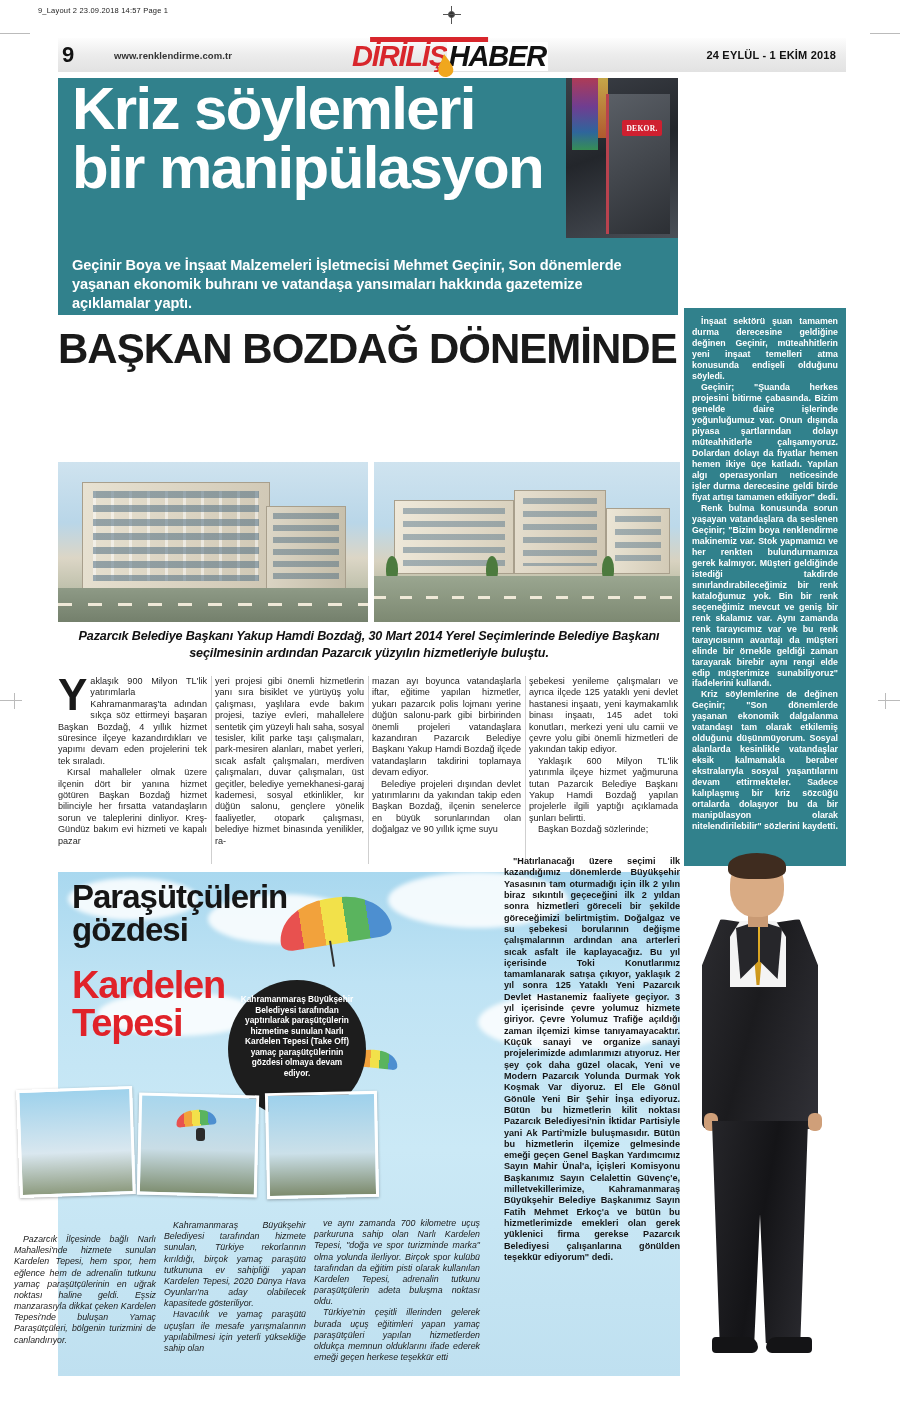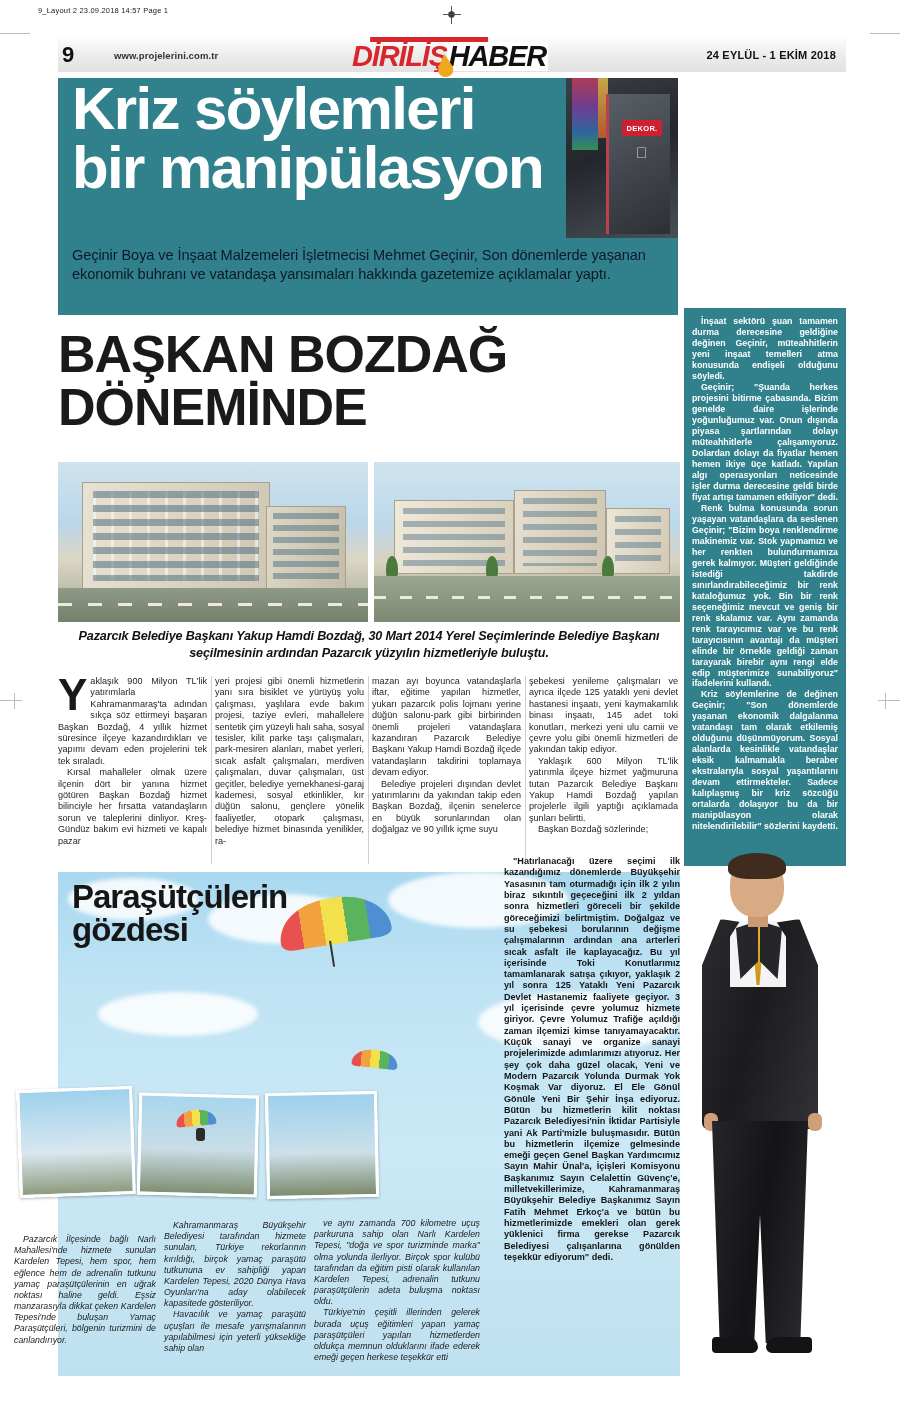--- a/index.html
+++ b/index.html
@@ -84,20 +84,21 @@
 
   
   .hero {
     position: absolute; left: 58px; top: 78px; width: 620px; height: 237px;
     background: #31818c;
   }
   .hero-photo {
     position: absolute; right: 0; top: 0; width: 112px; height: 160px;
     background: linear-gradient(160deg,#3b3f46 0%,#23262b 45%,#4a4f57 100%);
     overflow: hidden;
+    font-family: Liberation Serif, serif;
   }
   .hero-photo .stripe {
     position:absolute; top:0; left:6px; width:26px; height:72px;
     background: linear-gradient(to bottom, #c23b5a, #7a3fa0 40%, #2f6fae 75%, #39a05c);
     opacity:.85;
   }
   .hero-photo .stripe2 {
     position:absolute; top:0; left:32px; width:10px; height:60px;
     background: linear-gradient(to bottom,#e8c14a,#d2652f);
     opacity:.8;
@@ -117,29 +118,29 @@
     position:absolute; left:70px; top:66px; font-size:15px; color:#cfd3d8;
   }
   .hero h1 {
     position: absolute; left: 14px; top: 2px; width: 560px;
     color: #ffffff; font-size: 60px; line-height: .98;
     font-weight: bold; letter-spacing: -1.6px;
     font-family: "Liberation Sans", sans-serif;
   }
   .hero h1 .l2 { display:block; }
   .hero-sub {
-    position: absolute; left: 14px; top: 168px; width: 592px;
-    color: #0f172a; font-size: 14.6px; line-height: 1.31; font-weight: normal;
+    position: absolute; left: 14px; top: 178px; width: 592px;
+    color: #ffffff; font-size: 14.6px; line-height: 1.31; font-weight: bold;
     letter-spacing: -.1px;
   }
 
   
   .headline {
     position: absolute; left: 58px; top: 328px; width: 625px;
-    color: #1a1a1a; font-size: 52px; line-height: 1.02;
+    color: #1a1a1a; font-size: 42px; line-height: 1.02;
     font-weight: bold; letter-spacing: -1px;
   }
   .headline .l2 { display: block; }
 
   
   .photos { position: absolute; left: 58px; top: 462px; width: 622px; height: 160px; display:flex; gap:6px; }
   .photo { position: relative; overflow: hidden; }
   .photo-a { width: 310px; height: 160px; background: linear-gradient(180deg,#cfe3ef 0%,#b9d6e8 38%,#dcd6c6 60%,#9fa98f 100%); }
   .photo-b { width: 306px; height: 160px; background: linear-gradient(180deg,#cfe3ef 0%,#bcd9ea 40%,#d8d2c0 62%,#93a07f 100%); }
   .bldgA {
@@ -336,21 +337,21 @@
   </div>
   <div class="cut-l"></div>
   <div class="cut-r"></div>
   <div class="cut-ml"></div>
   <div class="cut-mr"></div>
   <div class="cut-mld"></div>
   <div class="cut-mrd"></div>
 
   <div class="masthead">
     <div class="page-no">9</div>
-    <div class="site-url">www.projelerini.com.tr</div>
+    <div class="site-url">www.renklendirme.com.tr</div>
     <div class="date-range">24 EYLÜL - 1 EKİM 2018</div>
   </div>
   <div class="logo-wrap">
     <div class="logo">
       <span class="logo-bar"></span>
       <span class="l1">DİRİLİŞ</span>
       <span class="l2">HABER</span>
       <span class="logo-drop"></span>
     </div>
   </div>
@@ -434,25 +435,30 @@
     <div class="f-cloud" style="left:10px;top:6px;width:130px;height:42px;"></div>
     <div class="f-cloud" style="left:150px;top:22px;width:150px;height:50px;"></div>
     <div class="f-cloud" style="left:330px;top:0px;width:180px;height:56px;"></div>
     <div class="f-cloud" style="left:420px;top:120px;width:200px;height:60px;"></div>
     <div class="f-cloud" style="left:40px;top:120px;width:160px;height:44px;"></div>
 
     <div class="f-title">
       <span class="l1">Paraşütçülerin</span>
       <span class="l2">gözdesi</span>
     </div>
+    <div class="f-title2">
+      <span class="l1">Kardelen</span>
+      <span class="l2">Tepesi</span>
+    </div>
   </div>
 
   <div class="glider glider-big"></div>
   <div class="glider gl-sm"></div>
 
+  <div class="blackcircle">Kahramanmaraş Büyükşehir Belediyesi tarafından yaptırılarak paraşütçülerin hizmetine sunulan Narlı Kardelen Tepesi (Take Off) yamaç paraşütçülerinin gözdesi olmaya devam ediyor.</div>
 
   <div class="f-photo f-p1">
     
   </div>
   <div class="f-photo f-p2"></div>
   <div class="glider gl-sm2"></div>
   <div class="pilot f-p2-pilot"></div>
   <div class="f-photo f-p3"></div>
 
   <div class="f-cols">

